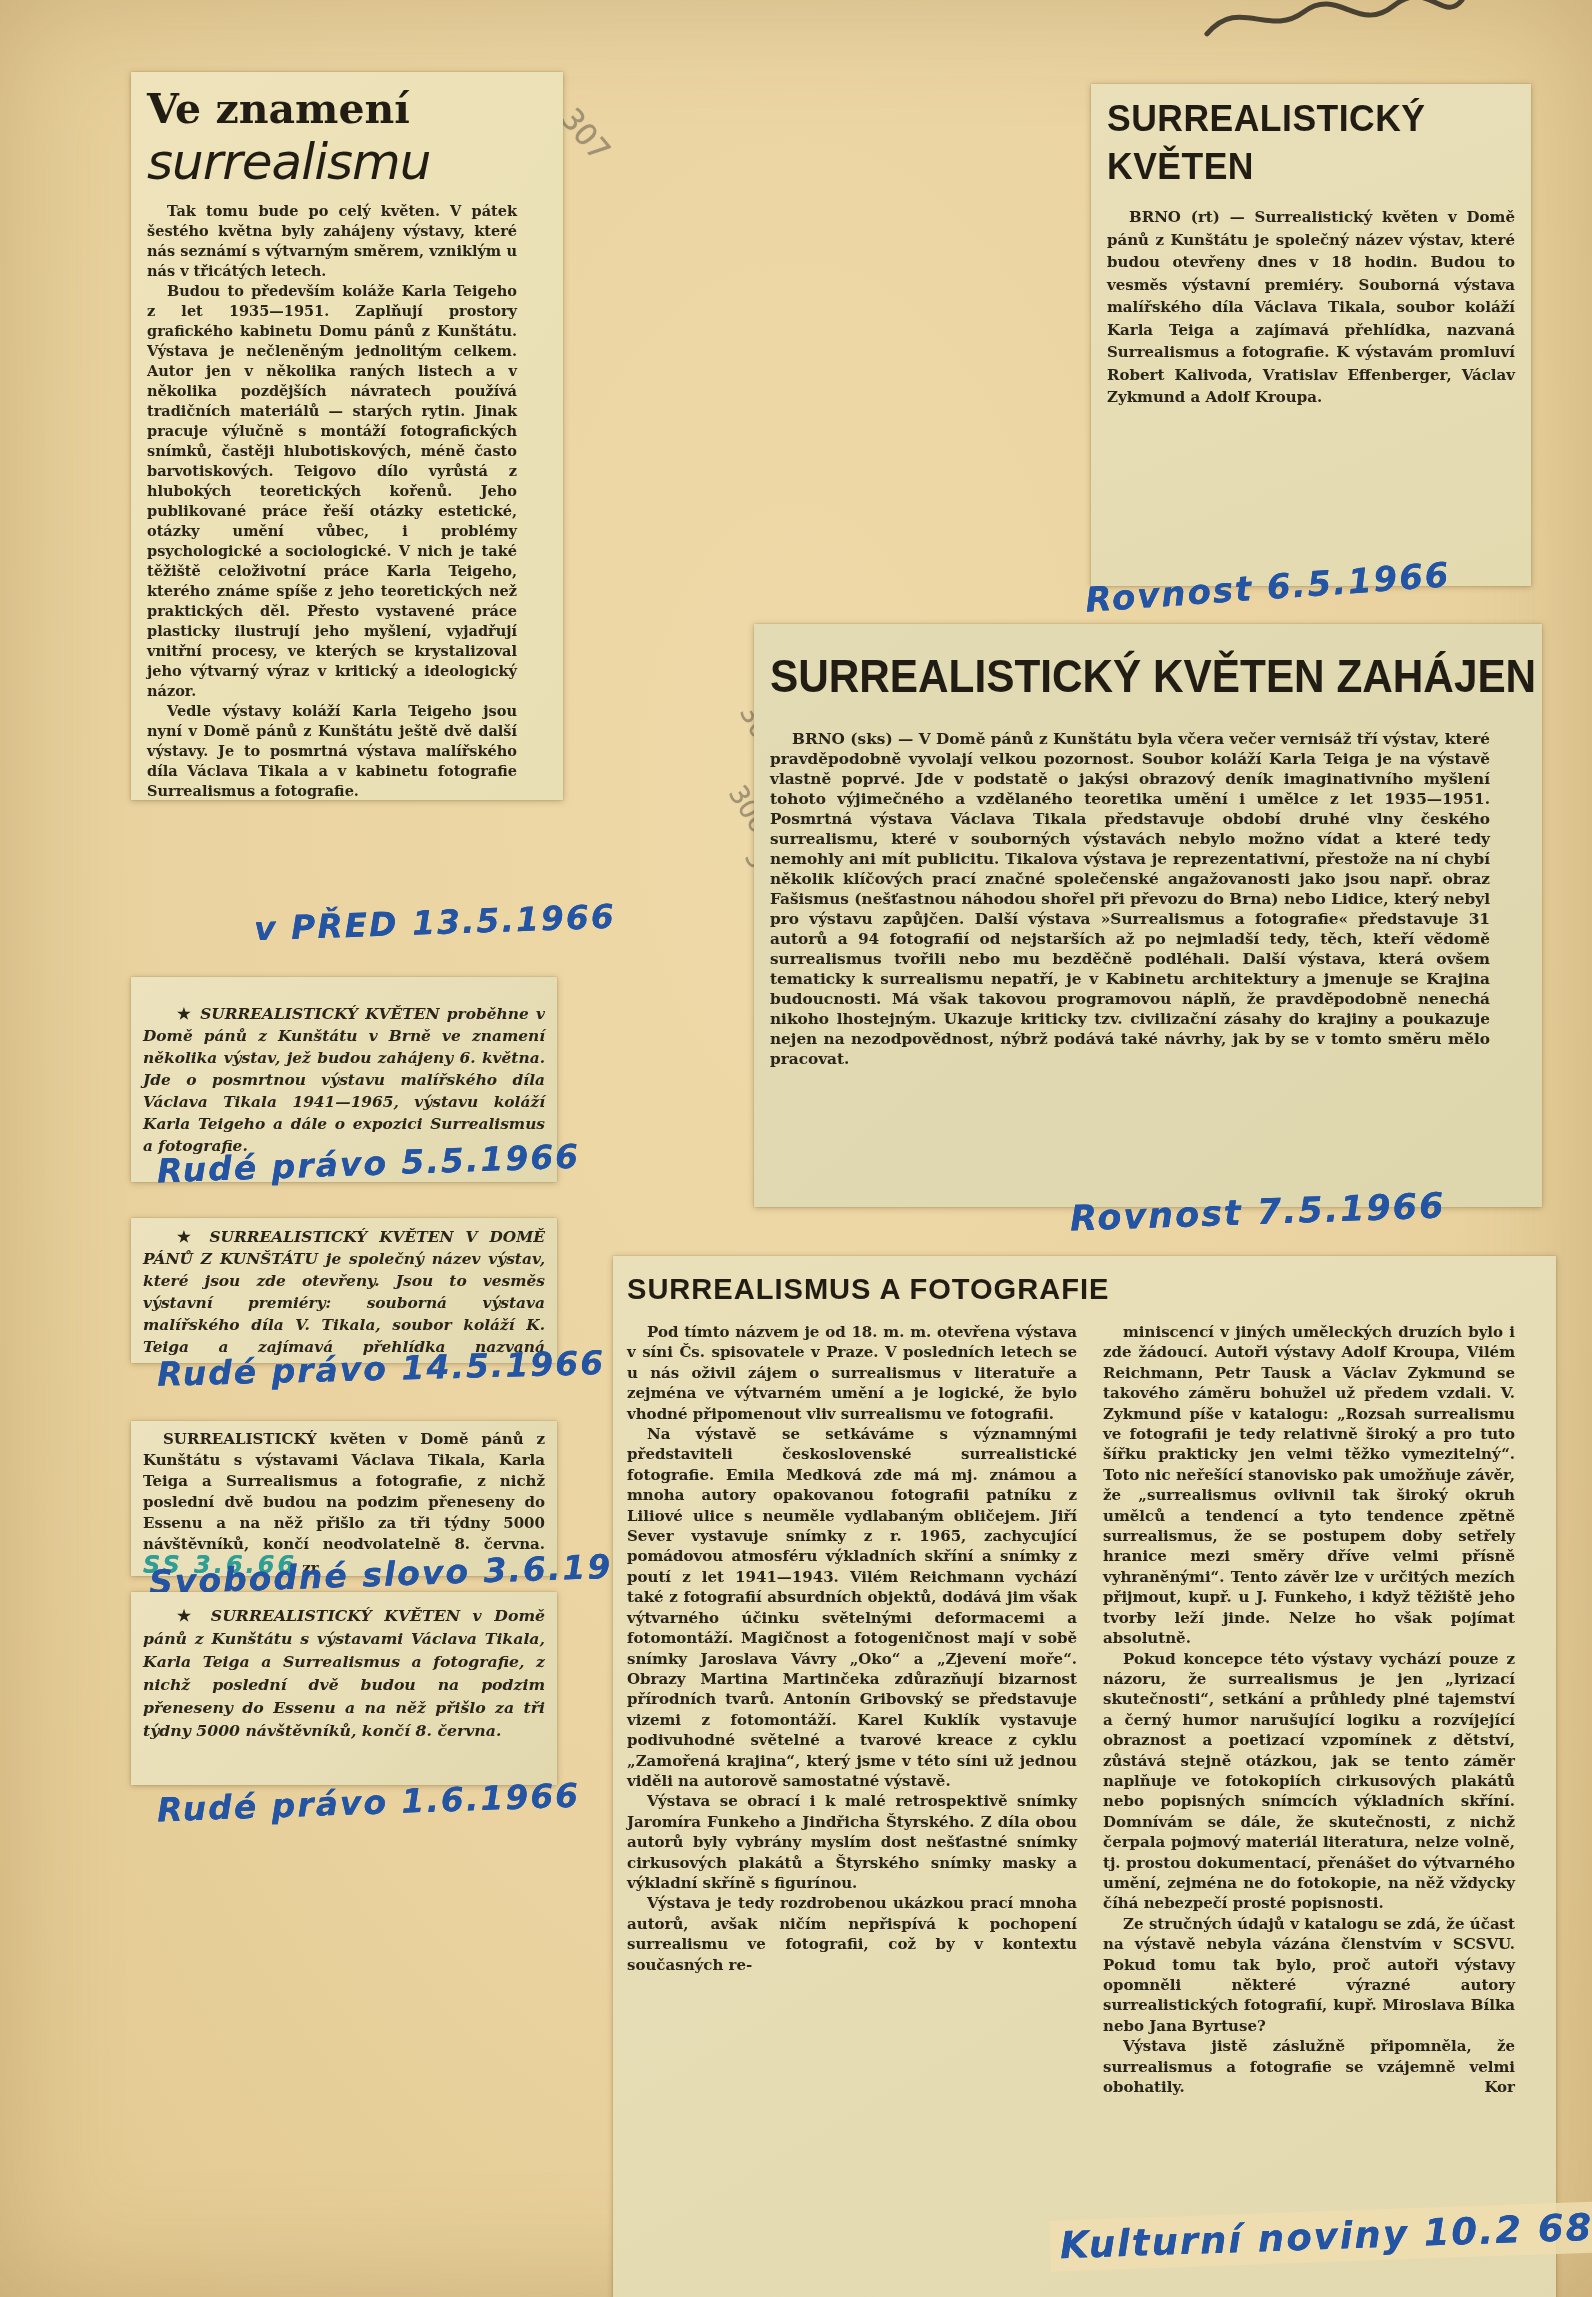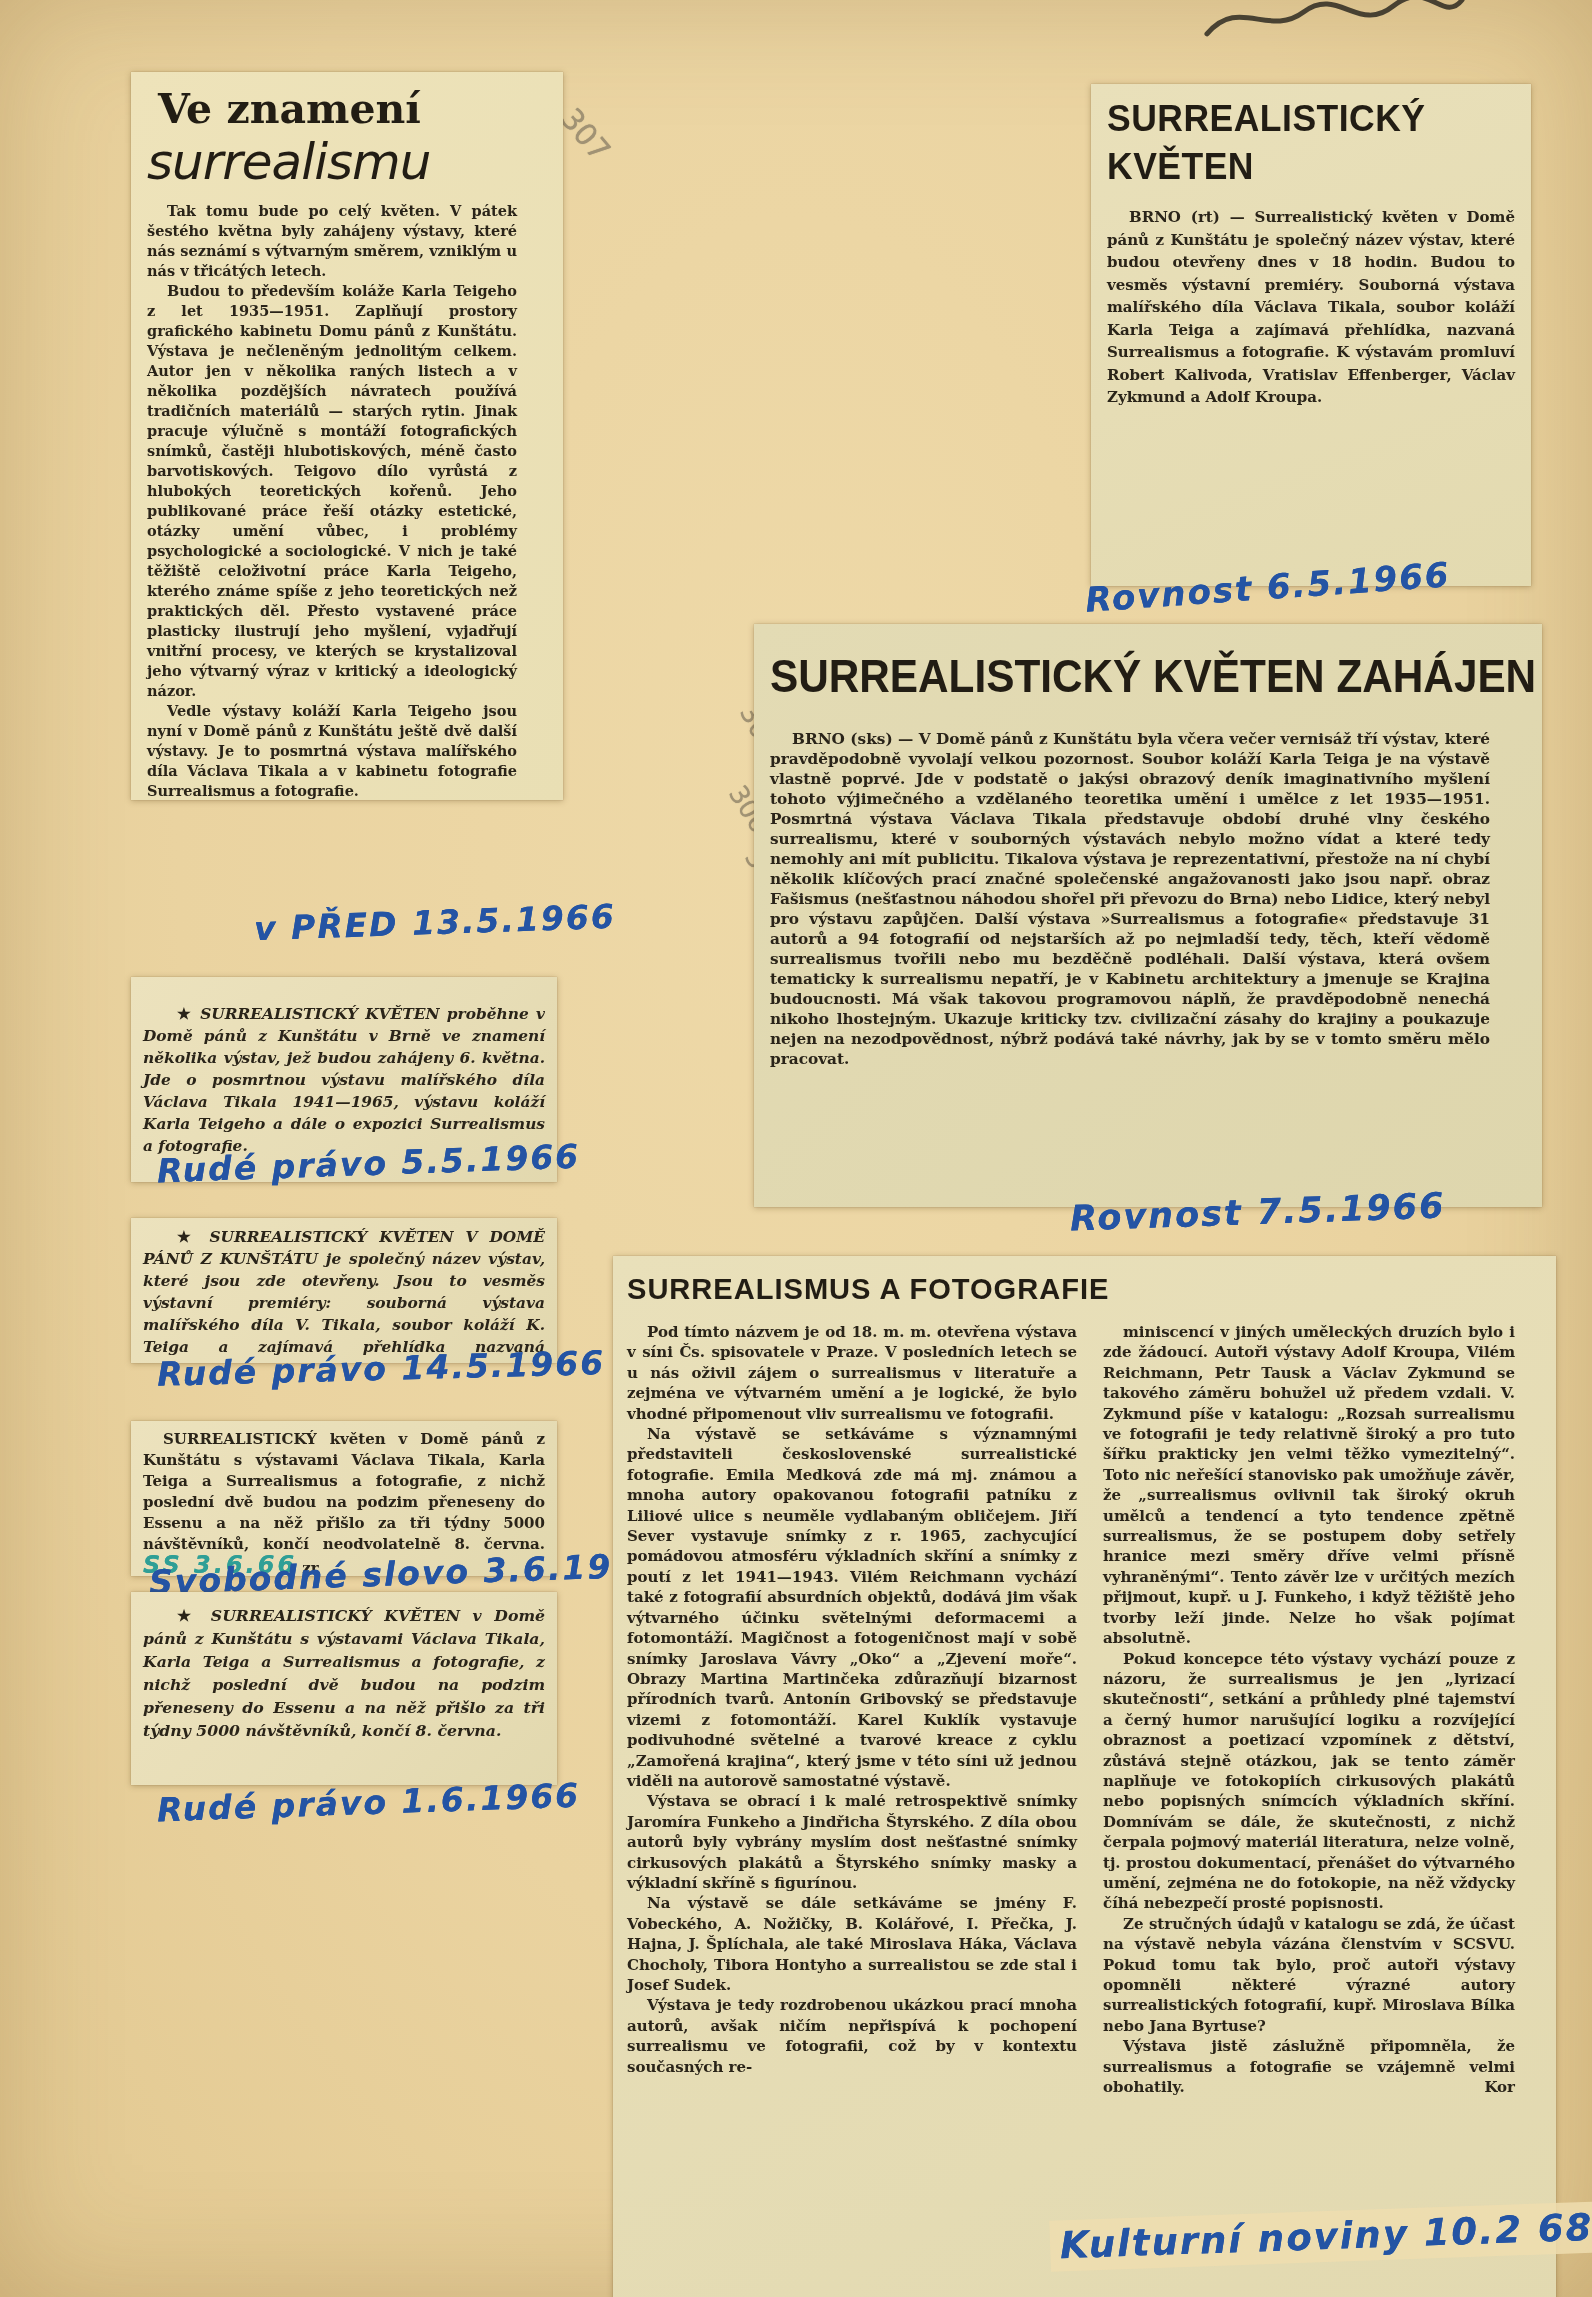--- a/index.html
+++ b/index.html
@@ -48,21 +48,21 @@
     position:absolute;
     font-family:"DejaVu Sans", sans-serif;
     color:#94876c;
     opacity:.85;
     white-space:nowrap;
     text-shadow:0 0 1px #94876c;
   }
   .star{font-style:normal;}
   .byline{float:right;font-weight:bold;}
   
-  .t1{font-family:"DejaVu Serif",serif;font-weight:bold;font-size:41px;line-height:1.05;color:#221d14;margin-left:11px;}
+  .t1{font-family:"DejaVu Serif",serif;font-weight:bold;font-size:41px;line-height:1.05;color:#221d14;}
   .t2{font-family:"DejaVu Sans",sans-serif;font-weight:normal;font-style:italic;font-size:50px;line-height:1.0;letter-spacing:-1px;color:#221d14;margin-top:6px;}
   
   .cols{display:flex;gap:26px;margin-top:16px;}
 </style>
 </head>
 <body>
 
 <div class="page">
 
   <svg style="position:absolute;left:1199px;top:-6px;" width="269" height="52" viewBox="0 0 270 52">
@@ -143,21 +143,20 @@
   </div>
   <span class="ink" style="left:1070px;top:1192px;font-size:35px;transform:rotate(-2deg);">Rovnost  7.5.1966</span>
 
   <div class="clip" style="left:613px;top:1256px;width:915px;height:1042px;padding:16px 14px;background:linear-gradient(150deg,#e9e0ba,#e2d9b0);">
     <div class="headline-sans" style="font-size:30px;letter-spacing:1px;transform:scaleX(.97);">SURREALISMUS A FOTOGRAFIE</div>
     <div class="cols">
       <div class="body-text" style="width:450px;font-size:15px;line-height:20.4px;">
         <p>Pod tímto názvem je od 18. m. m. otevřena výstava v síni Čs. spisovatele v Praze. V posledních letech se u nás oživil zájem o surrealismus v literatuře a zejména ve výtvarném umění a je logické, že bylo vhodné připomenout vliv surrealismu ve fotografii.</p>
         <p>Na výstavě se setkáváme s významnými představiteli československé surrealistické fotografie. Emila Medková zde má mj. známou a mnoha autory opakovanou fotografii patníku z Liliové ulice s neuměle vydlabaným obličejem. Jiří Sever vystavuje snímky z r. 1965, zachycující pomádovou atmosféru výkladních skříní a snímky z poutí z let 1941—1943. Vilém Reichmann vychází také z fotografií absurdních objektů, dodává jim však výtvarného účinku světelnými deformacemi a fotomontáží. Magičnost a fotogeničnost mají v sobě snímky Jaroslava Vávry „Oko“ a „Zjevení moře“. Obrazy Martina Martinčeka zdůrazňují bizarnost přírodních tvarů. Antonín Gribovský se představuje vizemi z fotomontáží. Karel Kuklík vystavuje podivuhodné světelné a tvarové kreace z cyklu „Zamořená krajina“, který jsme v této síni už jednou viděli na autorově samostatné výstavě.</p>
         <p>Výstava se obrací i k malé retrospektivě snímky Jaromíra Funkeho a Jindřicha Štyrského. Z díla obou autorů byly vybrány myslím dost nešťastné snímky cirkusových plakátů a Štyrského snímky masky a výkladní skříně s figurínou.</p>
-        <p>Na výstavě se dále setkáváme se jmény F. Vobeckého, A. Nožičky, B. Kolářové, I. Přečka, J. Hajna, J. Šplíchala, ale také Miroslava Háka, Václava Chocholy, Tibora Hontyho a surrealistou se zde stal i Josef Sudek.</p>
         <p>Výstava je tedy rozdrobenou ukázkou prací mnoha autorů, avšak ničím nepřispívá k pochopení surrealismu ve fotografii, což by v kontextu současných re-</p>
       </div>
       <div class="body-text" style="width:412px;font-size:15px;line-height:20.4px;">
         <p>miniscencí v jiných uměleckých druzích bylo i zde žádoucí. Autoři výstavy Adolf Kroupa, Vilém Reichmann, Petr Tausk a Václav Zykmund se takového záměru bohužel už předem vzdali. V. Zykmund píše v katalogu: „Rozsah surrealismu ve fotografii je tedy relativně široký a pro tuto šířku prakticky jen velmi těžko vymezitelný“. Toto nic neřešící stanovisko pak umožňuje závěr, že „surrealismus ovlivnil tak široký okruh umělců a tendencí a tyto tendence zpětně surrealismus, že se postupem doby setřely hranice mezi směry dříve velmi přísně vyhraněnými“. Tento závěr lze v určitých mezích přijmout, kupř. u J. Funkeho, i když těžiště jeho tvorby leží jinde. Nelze ho však pojímat absolutně.</p>
         <p>Pokud koncepce této výstavy vychází pouze z názoru, že surrealismus je jen „lyrizací skutečnosti“, setkání a průhledy plné tajemství a černý humor narušující logiku a rozvíjející obraznost a poetizací vzpomínek z dětství, zůstává stejně otázkou, jak se tento záměr naplňuje ve fotokopiích cirkusových plakátů nebo popisných snímcích výkladních skříní. Domnívám se dále, že skutečnosti, z nichž čerpala pojmový materiál literatura, nelze volně, tj. prostou dokumentací, přenášet do výtvarného umění, zejména ne do fotokopie, na něž vždycky číhá nebezpečí prosté popisnosti.</p>
         <p>Ze stručných údajů v katalogu se zdá, že účast na výstavě nebyla vázána členstvím v SCSVU. Pokud tomu tak bylo, proč autoři výstavy opomněli některé výrazné autory surrealistických fotografií, kupř. Miroslava Bílka nebo Jana Byrtuse?</p>
         <p>
           <span>Výstava jistě záslužně připomněla, že surrealismus a fotografie se vzájemně velmi obohatily.</span>
           <span class="byline">Kor</span>
         </p>

